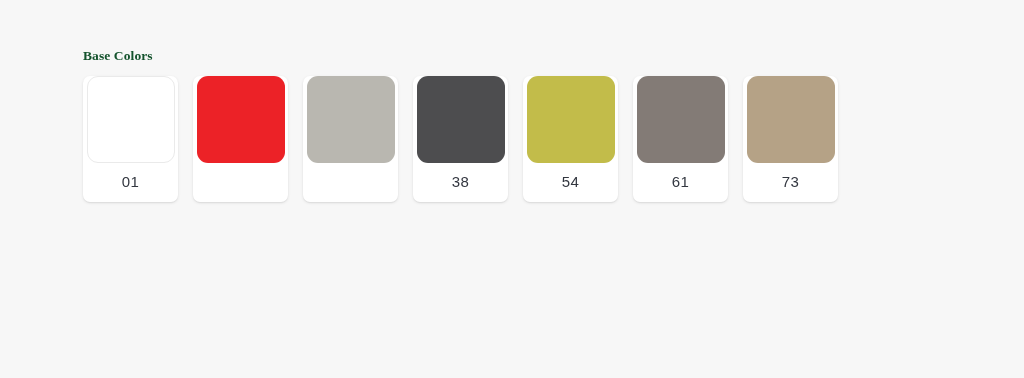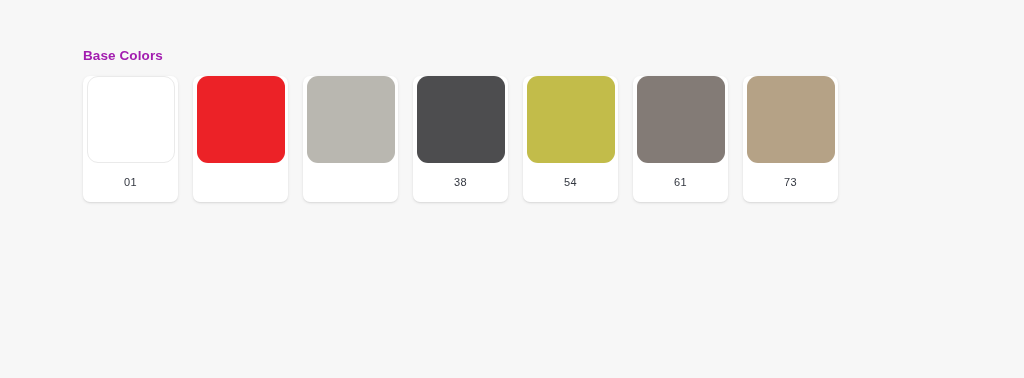--- a/index.html
+++ b/index.html
@@ -22,24 +22,25 @@
     width: 1024px;
     height: 378px;
   }
 
   .section-title {
     position: absolute;
     left: 83px;
     top: 48px;
     font-size: 13.5px;
     font-weight: bold;
-    color: #a21caf;
+    color: #14532d;
     letter-spacing: 0.1px;
     line-height: 16px;
     white-space: nowrap;
+    font-family: Liberation Serif, serif;
   }
 
   .swatch-row {
     position: absolute;
     left: 83px;
     top: 76px;
     display: flex;
     flex-direction: row;
     align-items: flex-start;
     gap: 15px;
@@ -71,21 +72,21 @@
   .swatch-chip.has-outline {
     border: 1px solid #eaeaea;
   }
 
   .swatch-label {
     flex: 1 1 auto;
     width: 100%;
     display: flex;
     align-items: center;
     justify-content: center;
-    font-size: 11px;
+    font-size: 15px;
     color: #333740;
     letter-spacing: 0.3px;
     padding-bottom: 2px;
     box-sizing: border-box;
   }
 </style>
 </head>
 <body>
 
 <div class="palette-panel">

